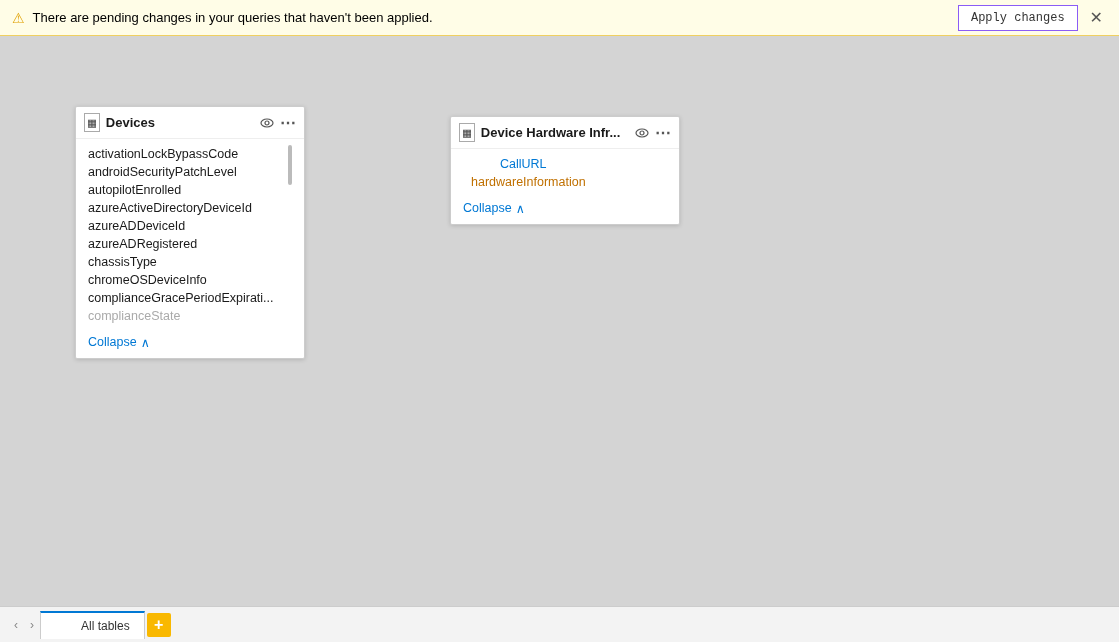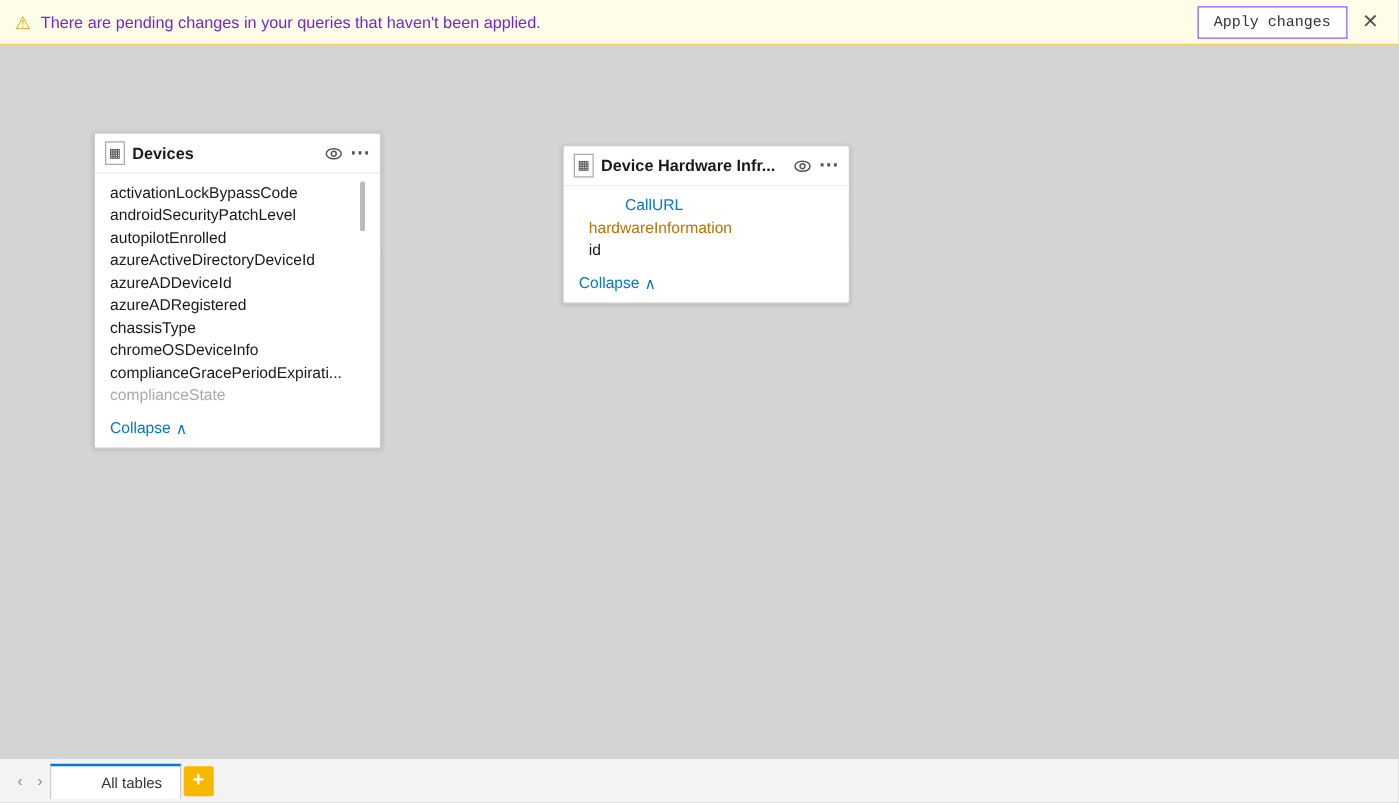--- a/index.html
+++ b/index.html
@@ -26,21 +26,21 @@
       gap: 8px;
     }
     .notification-bar .warn-icon {
       color: #e0a000;
       font-size: 14px;
       flex-shrink: 0;
     }
     .notification-bar .notif-text {
       flex: 1;
       font-size: 13px;
-      color: #6d28d9;
+      color: #000000;
     }
     .notification-bar .notif-btn {
       border: 1px solid #8b5cf6;
       background: #fff;
       padding: 3px 12px;
       font-size: 12px;
       cursor: pointer;
       color: #333;
       height: 26px;
       font-family: Liberation Mono, monospace;
@@ -257,21 +257,20 @@
             <circle cx="7" cy="5" r="2" stroke="#555" stroke-width="1.2"></circle>
           </svg>
         </button>
         <button class="header-icon-btn" style="font-size:16px; font-weight:bold; color:#555;">⋯</button>
       </div>
     </div>
 
     <div class="field-list">
       <div class="field-item linked-blue" style="color:#0078d4; padding-left: 20px; margin-left: 29px;">CallURL</div>
       <div class="field-item linked" style="color:#c07000; padding-left: 20px;">hardwareInformation</div>
-      <div class="field-item" style="padding-left: 20px;">id</div>
     </div>
 
     <div class="collapse-link">
       <span>Collapse</span>
       <span>∧</span>
     </div>
   </div>
 
 </div>
 

